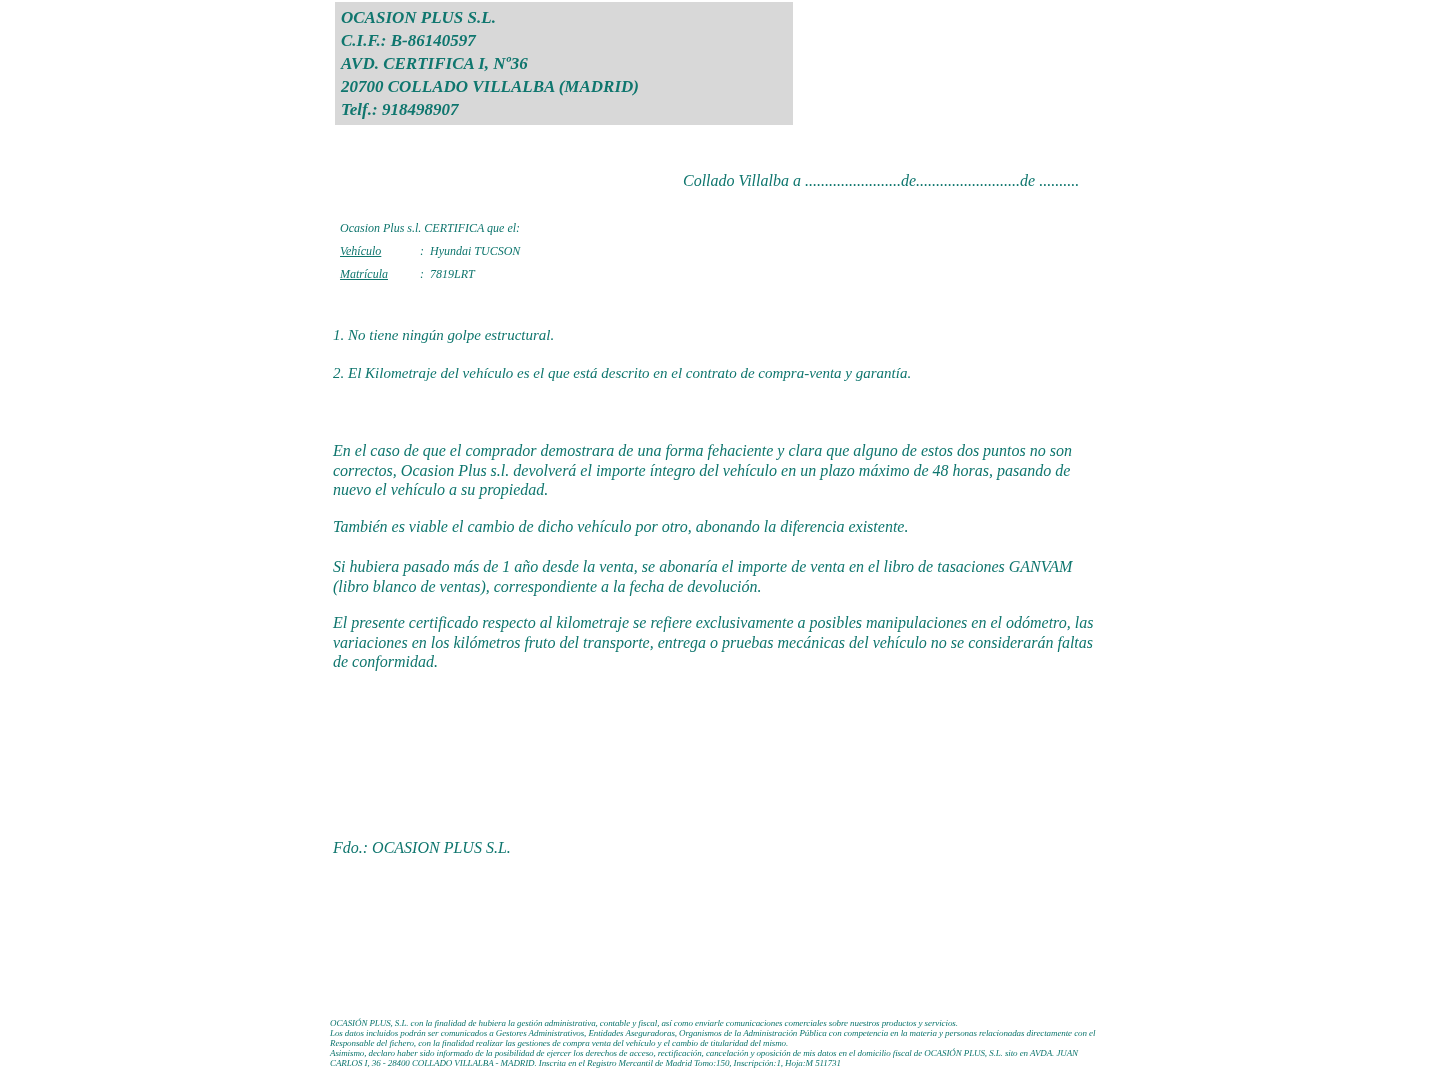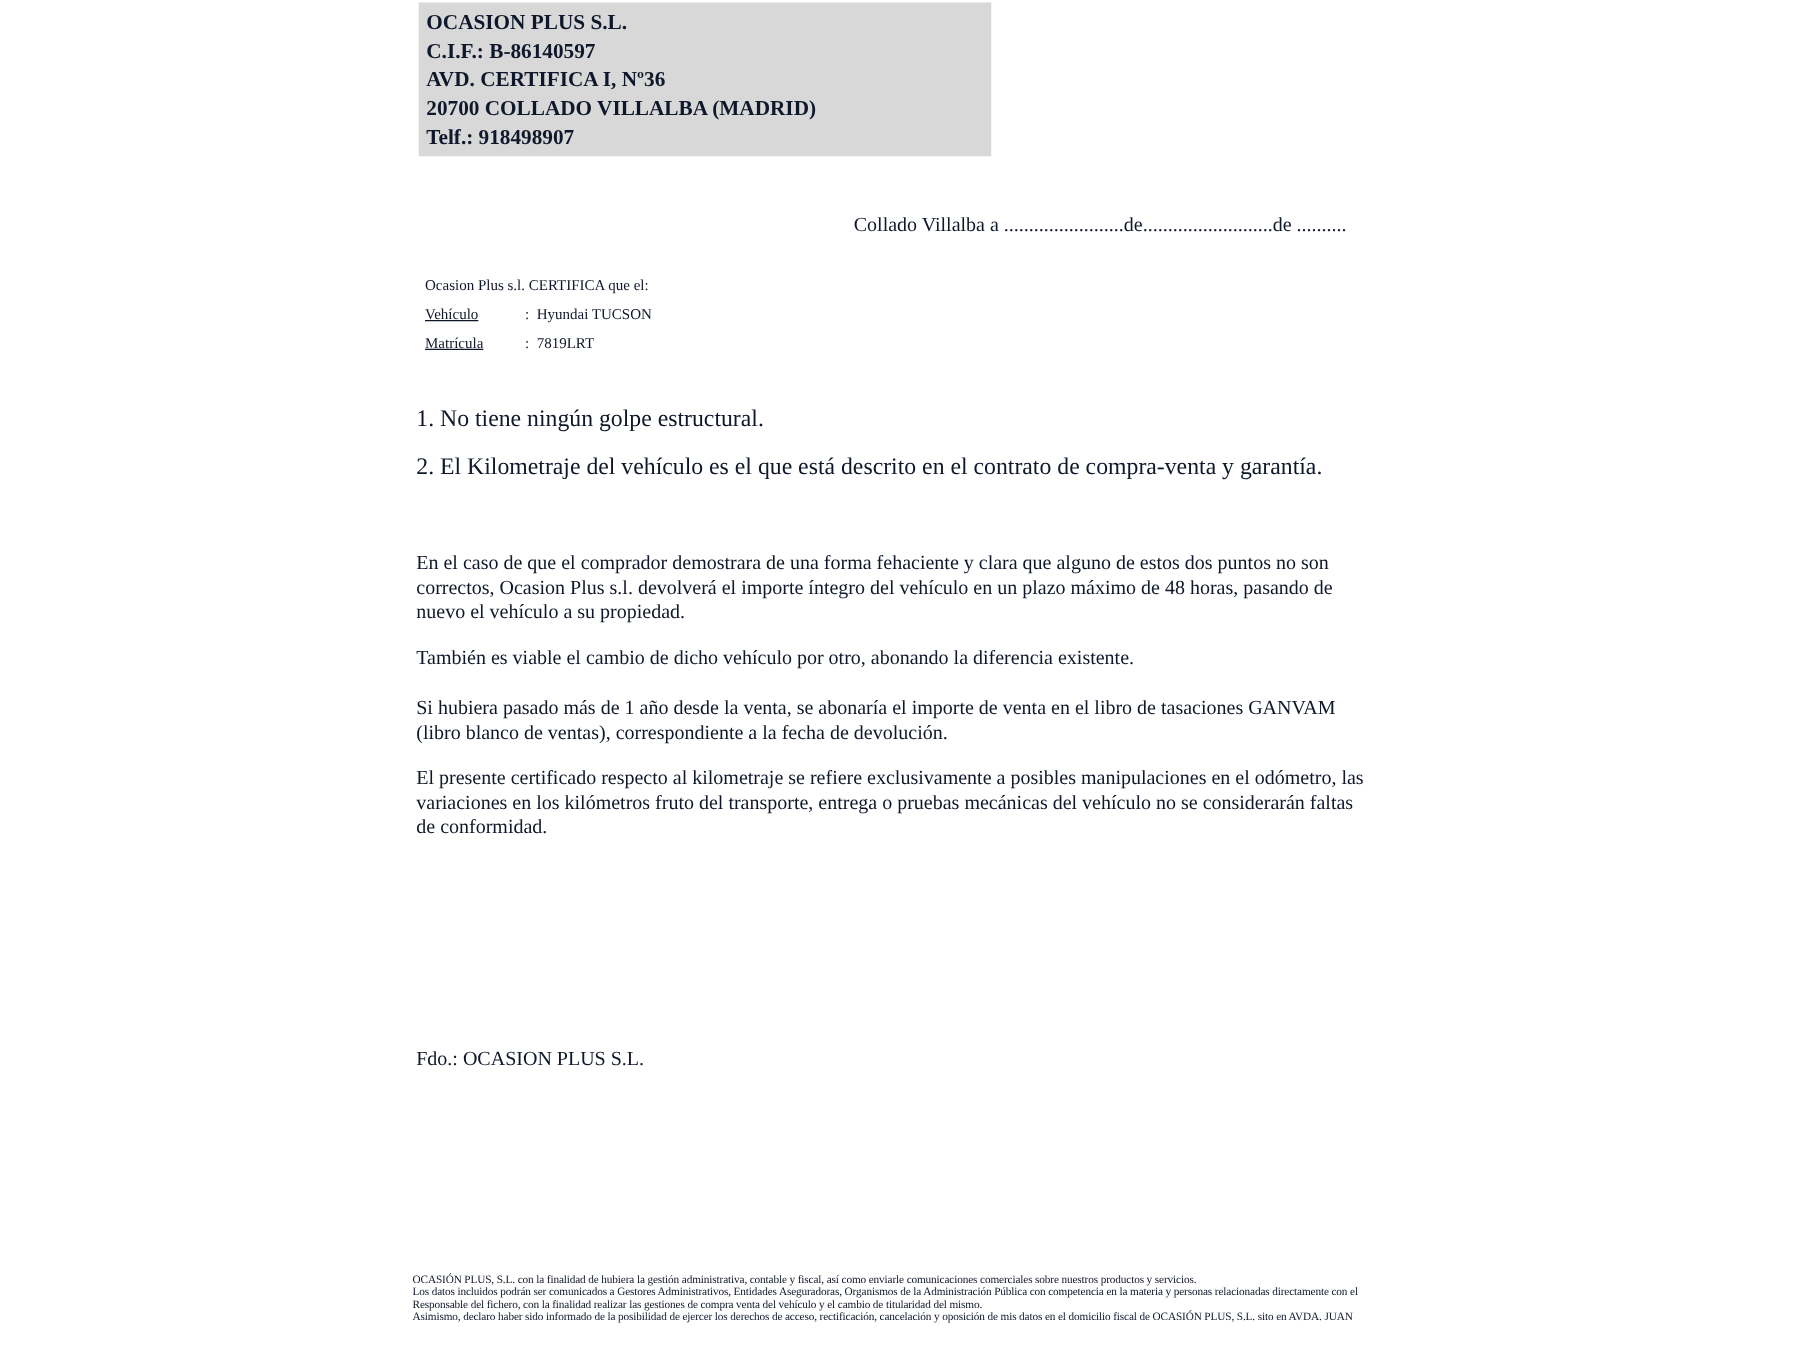--- a/index.html
+++ b/index.html
@@ -6,22 +6,23 @@
     margin: 0;
     padding: 0;
     background: #ffffff;
   }
   .canvas {
     position: relative;
     width: 1172px;
     height: 1080px;
     background: #ffffff;
     font-family: "Liberation Serif", "DejaVu Serif", serif;
-    color: #0f172a;
+    color: #0f766e;
     overflow: hidden;
+    font-style: italic;
   }
   .header-box {
     position: absolute;
     left: 335px;
     top: 2px;
     width: 452px;
     background: #d8d8d8;
     padding: 4px 0 4px 6px;
     font-weight: 700;
     font-size: 17px;
@@ -48,21 +49,21 @@
   .field-row .u {
     text-decoration: underline;
   }
   .field-row .colon {
     margin-right: 6px;
   }
   .point {
     position: absolute;
     left: 333px;
     width: 770px;
-    font-size: 19px;
+    font-size: 15px;
     line-height: 19.7px;
     margin: 0;
   }
   .point-1 { top: 326px; }
   .point-2 { top: 364px; }
   .para {
     position: absolute;
     left: 333px;
     width: 762px;
     font-size: 16px;
@@ -126,15 +127,16 @@
   <p class="para para-3">Si hubiera pasado más de 1 año desde la venta, se abonaría el importe de venta en el libro de tasaciones GANVAM (libro blanco de ventas), correspondiente a la fecha de devolución.</p>
   <p class="para para-4">El presente certificado respecto al kilometraje se refiere exclusivamente a posibles manipulaciones en el odómetro, las variaciones en los kilómetros fruto del transporte, entrega o pruebas mecánicas del vehículo no se considerarán faltas de conformidad.</p>
 
   <div class="signature">Fdo.: OCASION PLUS S.L.</div>
 
   <div class="legal">
     <p>OCASIÓN PLUS, S.L. con la finalidad de hubiera la gestión administrativa, contable y fiscal, así como enviarle comunicaciones comerciales sobre nuestros productos y servicios.</p>
     <p>Los datos incluidos podrán ser comunicados a Gestores Administrativos, Entidades Aseguradoras, Organismos de la Administración Pública con competencia en la materia y personas relacionadas directamente con el</p>
     <p>Responsable del fichero, con la finalidad realizar las gestiones de compra venta del vehículo y el cambio de titularidad del mismo.</p>
     <p>Asimismo, declaro haber sido informado de la posibilidad de ejercer los derechos de acceso, rectificación, cancelación y oposición de mis datos en el domicilio fiscal de OCASIÓN PLUS, S.L. sito en AVDA. JUAN</p>
+    <p>CARLOS I, 36 - 28400 COLLADO VILLALBA - MADRID. Inscrita en el Registro Mercantil de Madrid Tomo:150, Inscripción:1, Hoja:M 511731</p>
   </div>
 
 </div>
 
 </body></html>

